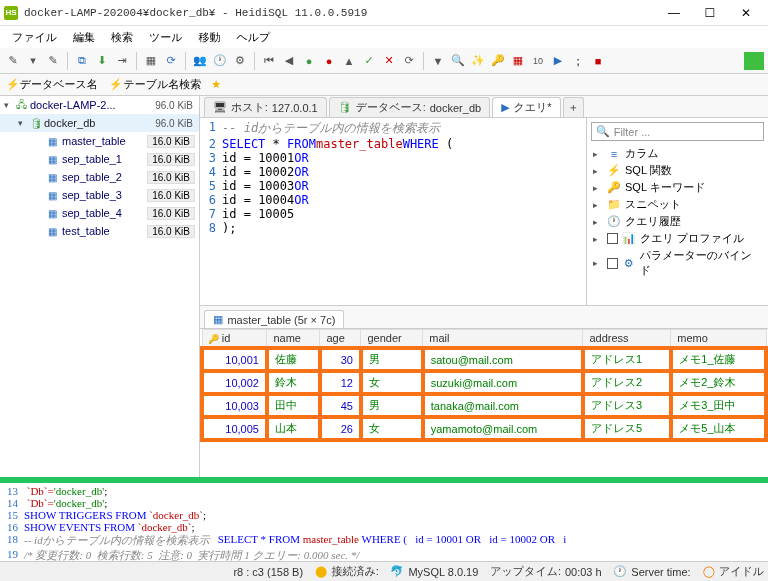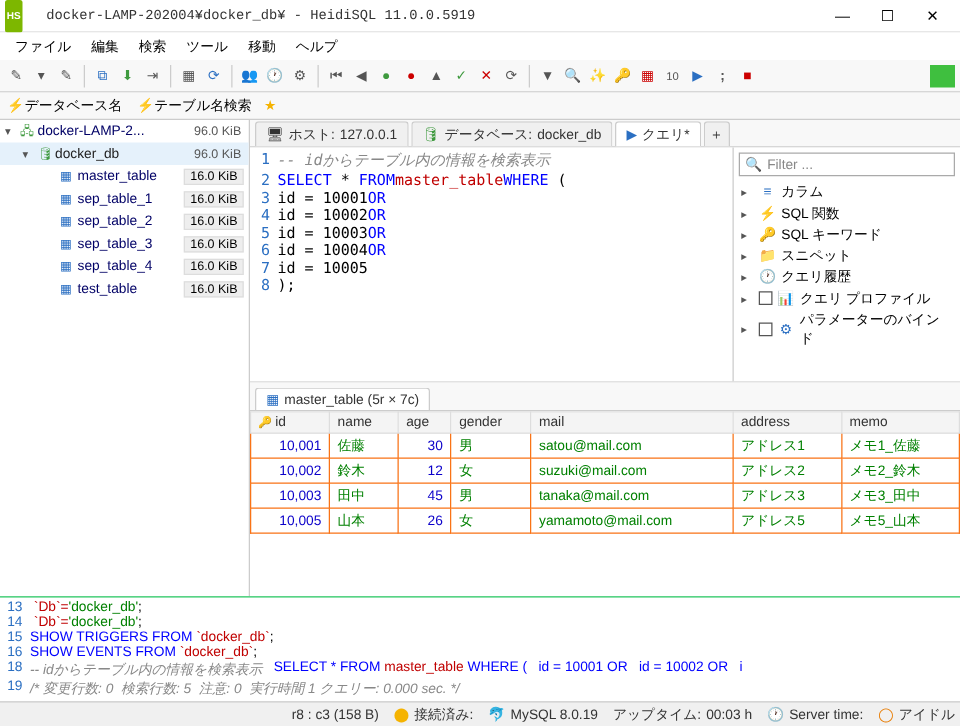--- a/index.html
+++ b/index.html
@@ -14,21 +14,21 @@
     flex-direction: column;
   }
   .titlebar {
     background: #fff;
     height: 26px;
     display: flex;
     align-items: center;
     padding: 0 4px;
     border-bottom: 1px solid #e0e0e0;
   }
-  .titlebar .icon { width: 14px; height: 26px; background: #7db700; border-radius: 2px; margin-right: 19px; display:flex;align-items:center;justify-content:center;color:#fff;font-size:8px;font-weight:bold;}
+  .titlebar .icon { width: 14px; height: 14px; background: #7db700; border-radius: 2px; margin-right: 6px; display:flex;align-items:center;justify-content:center;color:#fff;font-size:8px;font-weight:bold;}
   .titlebar .title { flex: 1; color: #333; font-family: Liberation Mono, monospace; }
   .winbtns { display: flex; }
   .winbtns div { width: 36px; height: 26px; display: flex; align-items: center; justify-content: center; font-size: 12px; }
   .menubar {
     background: #fff;
     height: 22px;
     display: flex;
     align-items: center;
     padding: 0 4px;
     font-size: 11px;
@@ -178,30 +178,30 @@
   .grid th {
     background: #f4f4f4;
     border: 1px solid #ddd;
     padding: 2px 6px;
     text-align: left;
     font-weight: normal;
     color: #333;
   }
   .grid th.key::before { content: '🔑'; font-size: 9px; margin-right: 2px;}
   .grid td {
-    border: 1px solid #f97316;
+    border: 4px solid #f97316;
     padding: 2px 6px;
   }
   .grid td.num { text-align: right; color: #0b00ca; }
   .grid td.link { color: #008000; }
   .log {
     height: 84px;
-    border-top: 1px solid #22c55e;
-    background: #fff;
-    font-family: Liberation Sans, sans-serif;
+    border-top: 6px solid #22c55e;
+    background: #fff;
+    font-family: Liberation Serif, serif;
     font-size: 11px;
     overflow: hidden;
     padding: 2px 4px;
   }
   .log .ed-line .lno { width: 20px; }
   .statusbar {
     height: 20px;
     background: #f0f0f0;
     border-top: 1px solid #ccc;
     display: flex;

